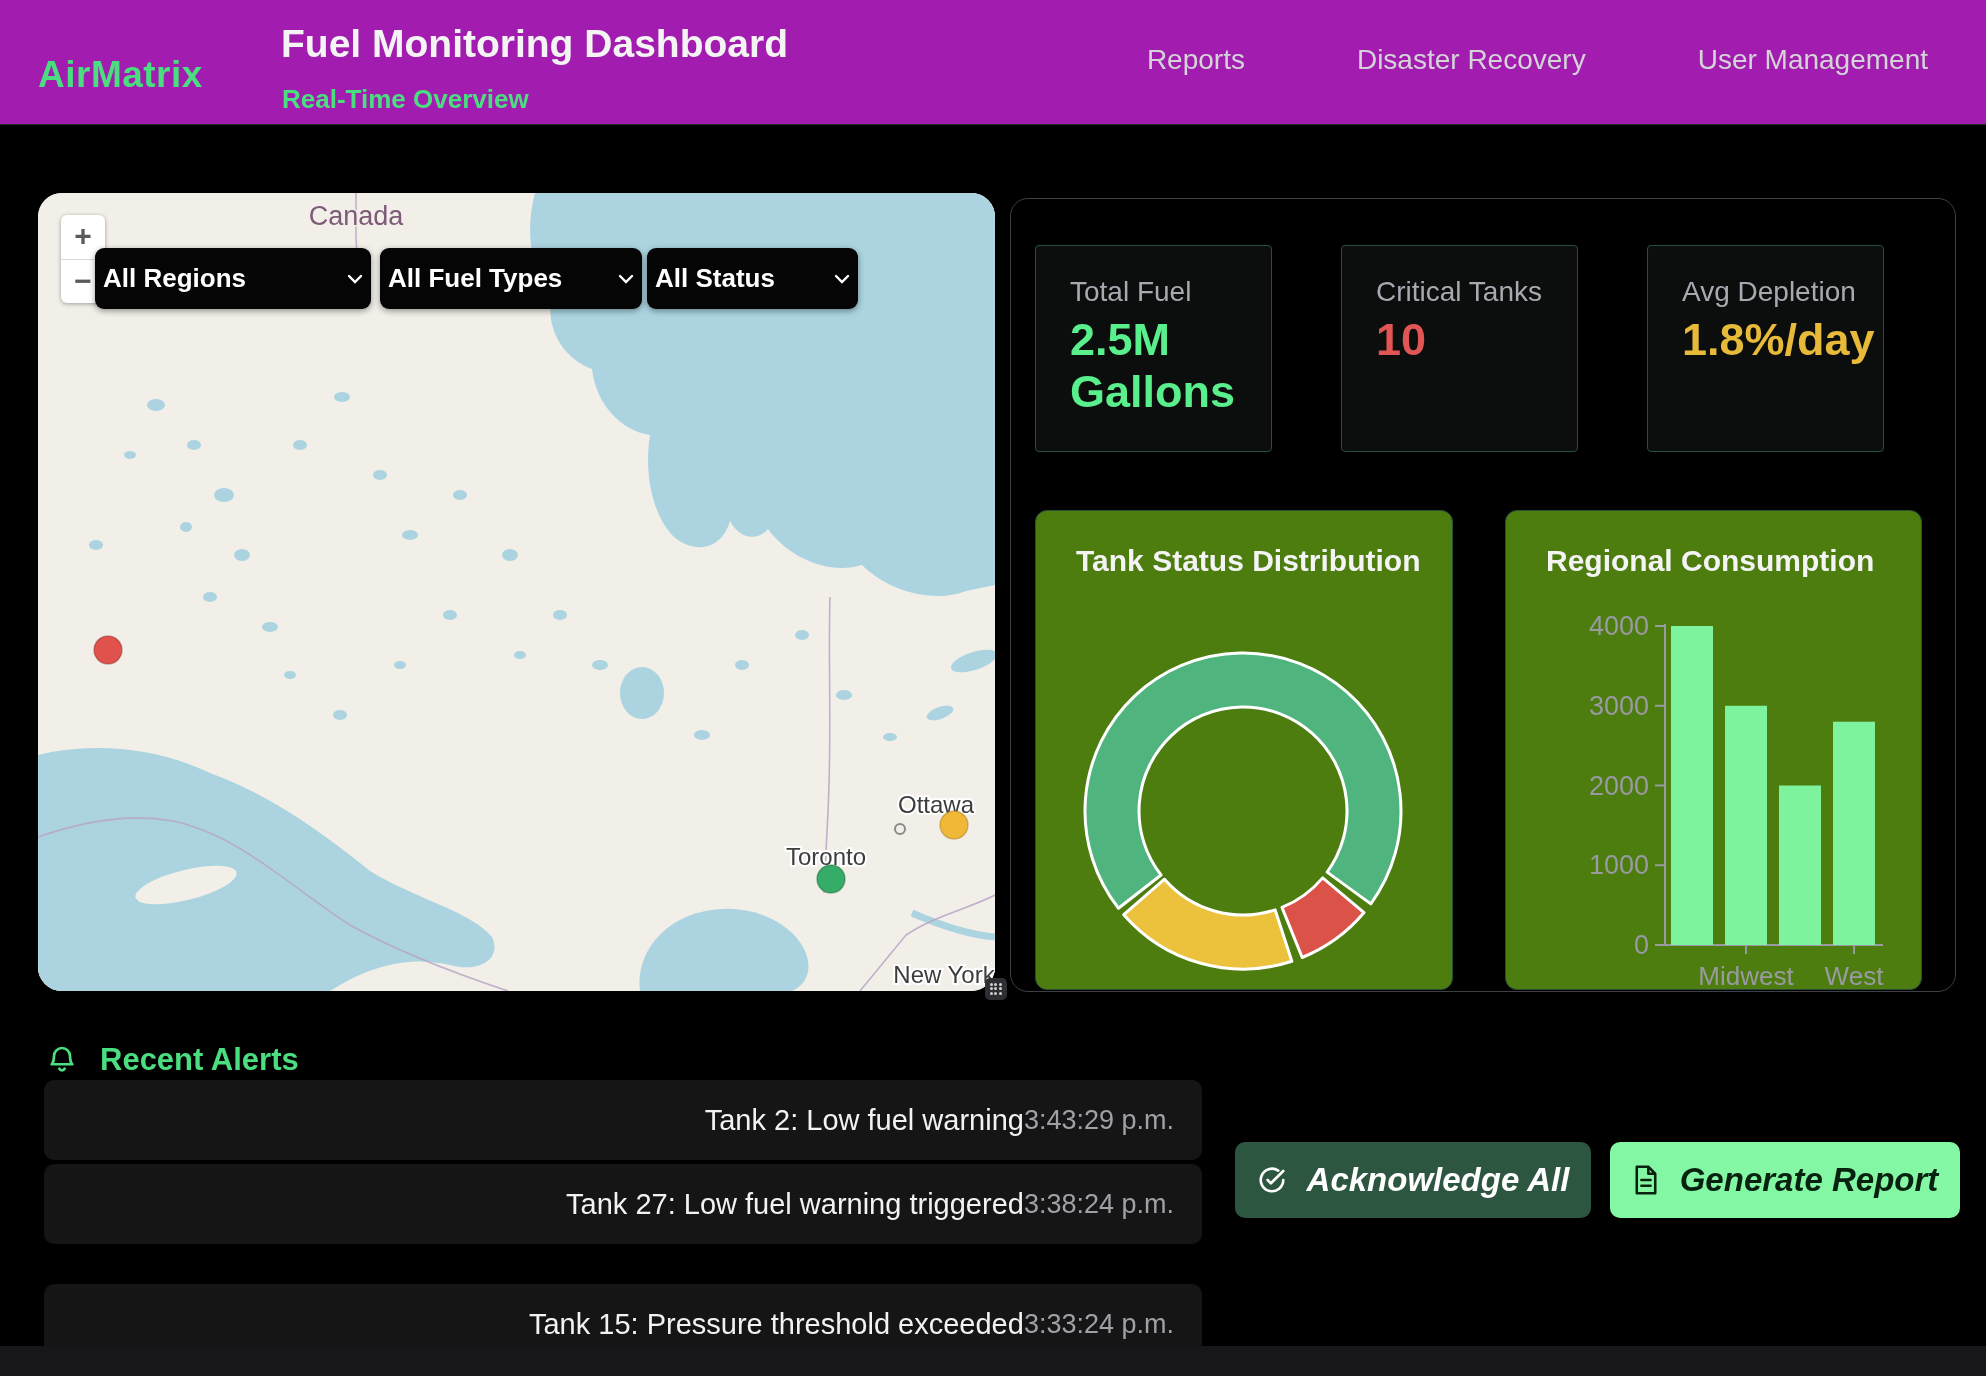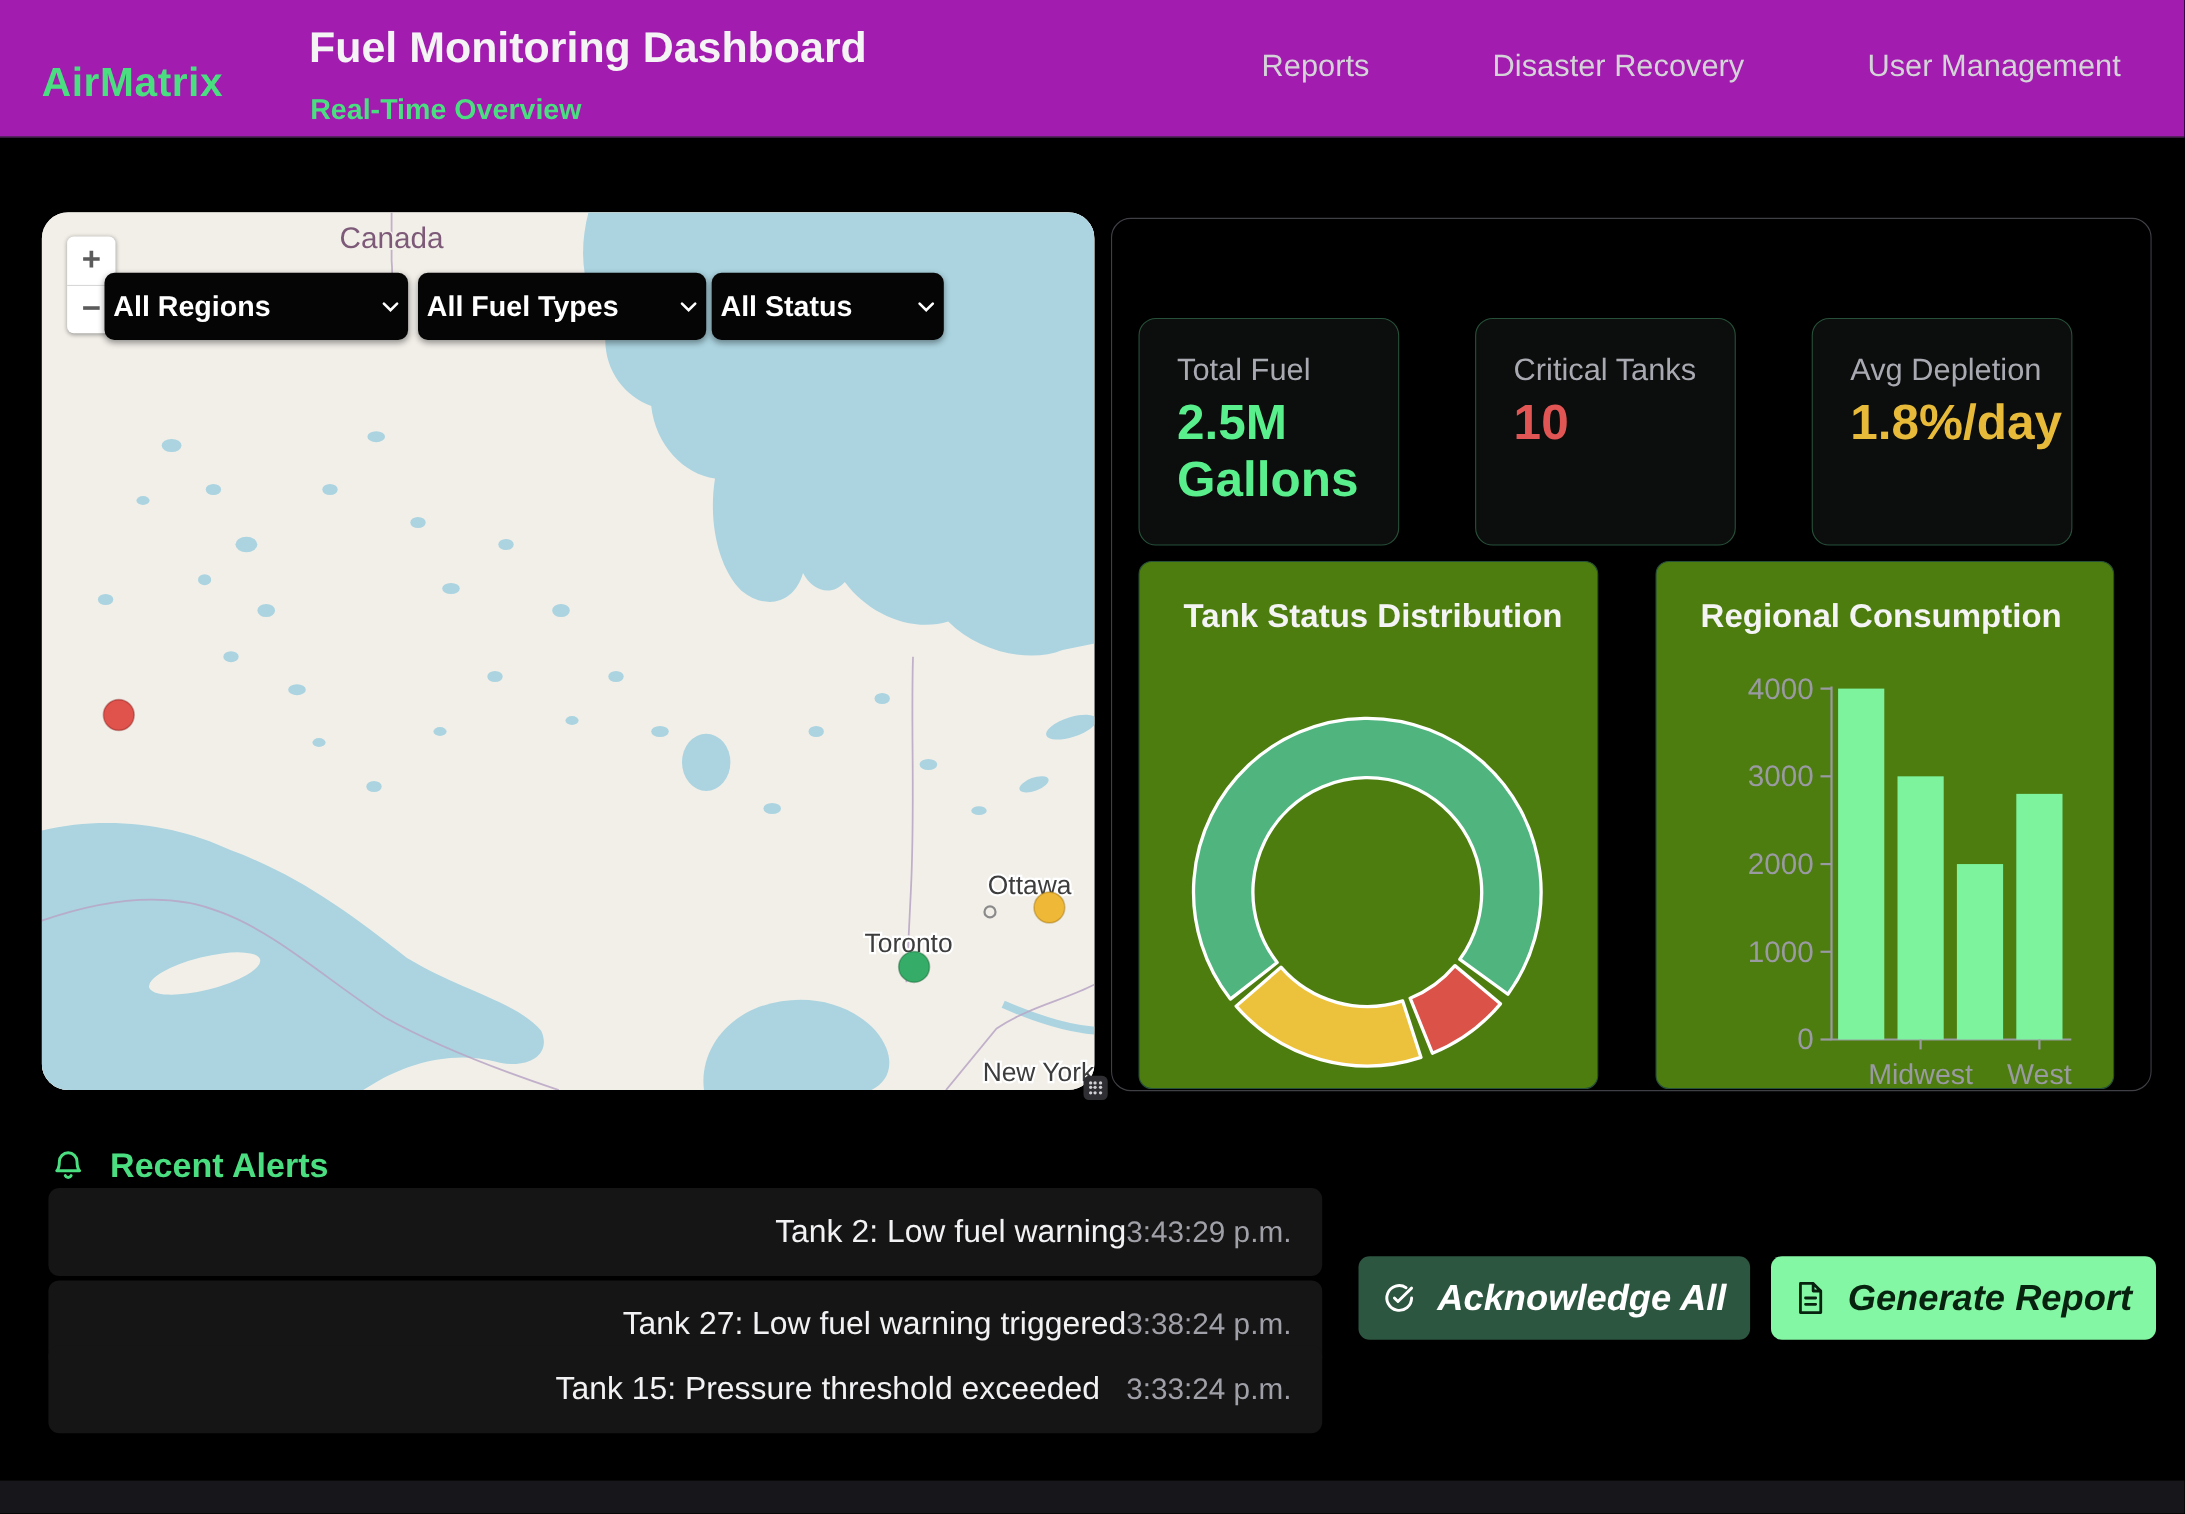--- a/index.html
+++ b/index.html
@@ -28,36 +28,36 @@
   #filter-regions{left:95px;width:276px;}
   #filter-fuel{left:380px;width:262px;}
   #filter-status{left:647px;width:211px;}
   .chev{margin-left:18px;flex:none;}
   #resize-handle{position:absolute;left:985px;top:978px;width:22px;height:22px;background:#2e2e33;border-radius:5px;z-index:4;
     display:grid;grid-template-columns:repeat(3,1fr);grid-template-rows:repeat(3,1fr);padding:4px;box-sizing:border-box;}
   #resize-handle i{width:3px;height:3px;border-radius:50%;background:#cfcfd4;margin:auto;}
 
   
   #right-panel{position:absolute;left:1010px;top:198px;width:944px;height:792px;border:1px solid #3f3f46;border-radius:18px;}
-  .stat-card{position:absolute;top:245px;width:237px;height:207px;background:#0b0e0c;border:1px solid #27503a;border-radius:16px;box-sizing:border-box;margin-top:44px;}
+  .stat-card{position:absolute;top:245px;width:237px;height:207px;background:#0b0e0c;border:1px solid #27503a;border-radius:4px;box-sizing:border-box;}
   #stat-0{left:1035px;} #stat-1{left:1341px;} #stat-2{left:1647px;}
   .stat-label{position:absolute;left:34px;top:30px;font-size:28px;color:#a9a9b2;}
   .stat-value{position:absolute;left:34px;top:68px;width:195px;font-size:45px;font-weight:bold;line-height:1.15;}
 
   .chart-card{position:absolute;top:510px;height:480px;background:#4d7c0f;border:1px solid #27503a;border-radius:12px;box-sizing:border-box;}
   #card-donut{left:1035px;width:418px;}
   #card-bars{left:1505px;width:417px;}
   .chart-title{position:absolute;left:40px;top:33px;font-size:30px;font-weight:bold;color:#f4f4f5;}
 
   
   #alerts-header{position:absolute;left:46px;top:1042px;display:flex;align-items:center;gap:22px;}
   #alerts-title{font-size:31px;font-weight:bold;color:#4ade80;}
   .alert-row{position:absolute;left:44px;width:1158px;height:80px;background:#151515;border-radius:10px;
     display:flex;align-items:center;justify-content:flex-end;padding:0 28px;box-sizing:border-box;}
-  #alert-0{top:1080px;} #alert-1{top:1164px;} #alert-2{top:1223px;gap:24px;}
+  #alert-0{top:1080px;} #alert-1{top:1164px;} #alert-2{top:1284px;}
   .alert-text{font-size:29px;color:#f2f2f4;}
   .alert-time{font-size:27px;color:#a0a0a8;}
 
   
   .action-btn{position:absolute;top:1142px;height:76px;border-radius:10px;display:flex;align-items:center;justify-content:center;gap:20px;
     font-size:33px;font-weight:bold;cursor:pointer;border:none;font-style:italic;}
   #btn-ack{left:1235px;width:356px;background:#2d5640;color:#fff;}
   #btn-gen{left:1610px;width:350px;background:#84f7a4;color:#07230f;}
 
   #bottom-strip{position:absolute;left:0;top:1346px;width:1986px;height:30px;background:#17171b;}

